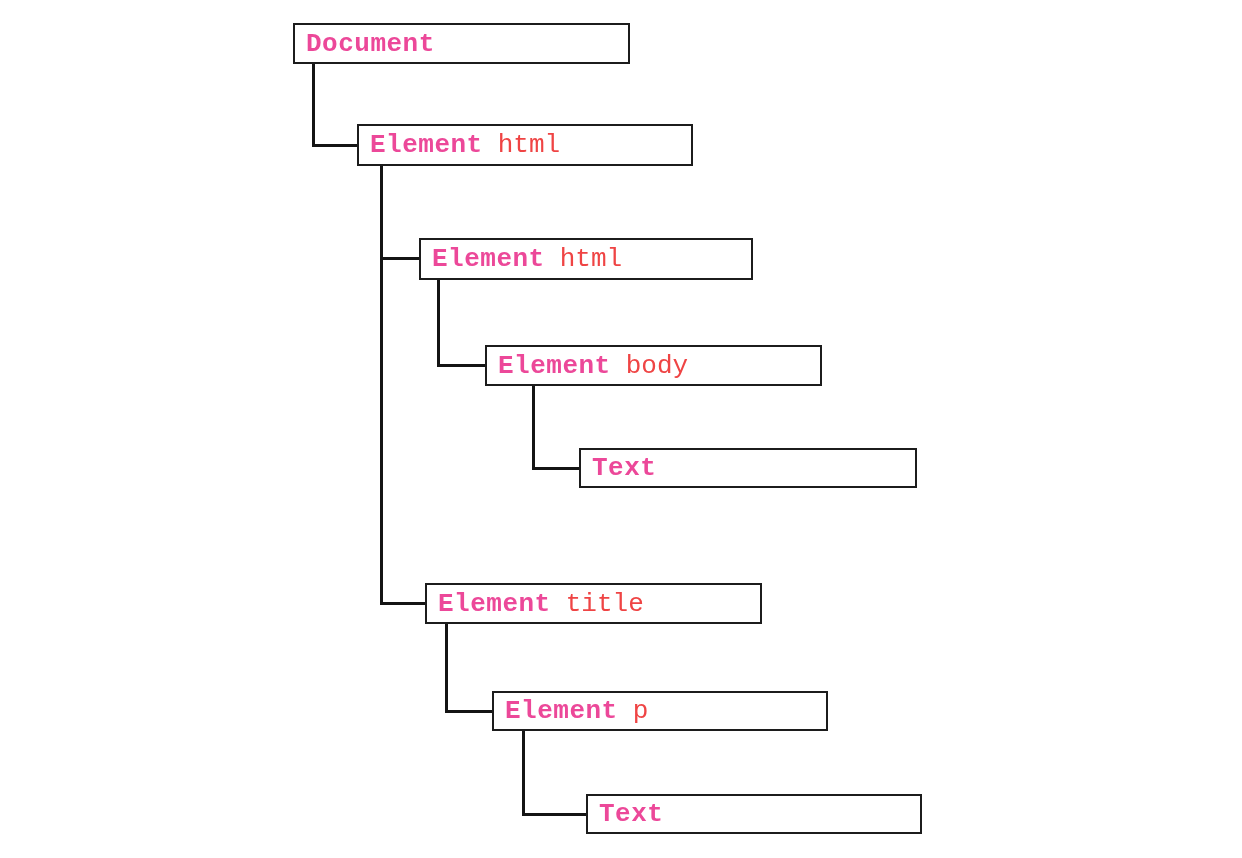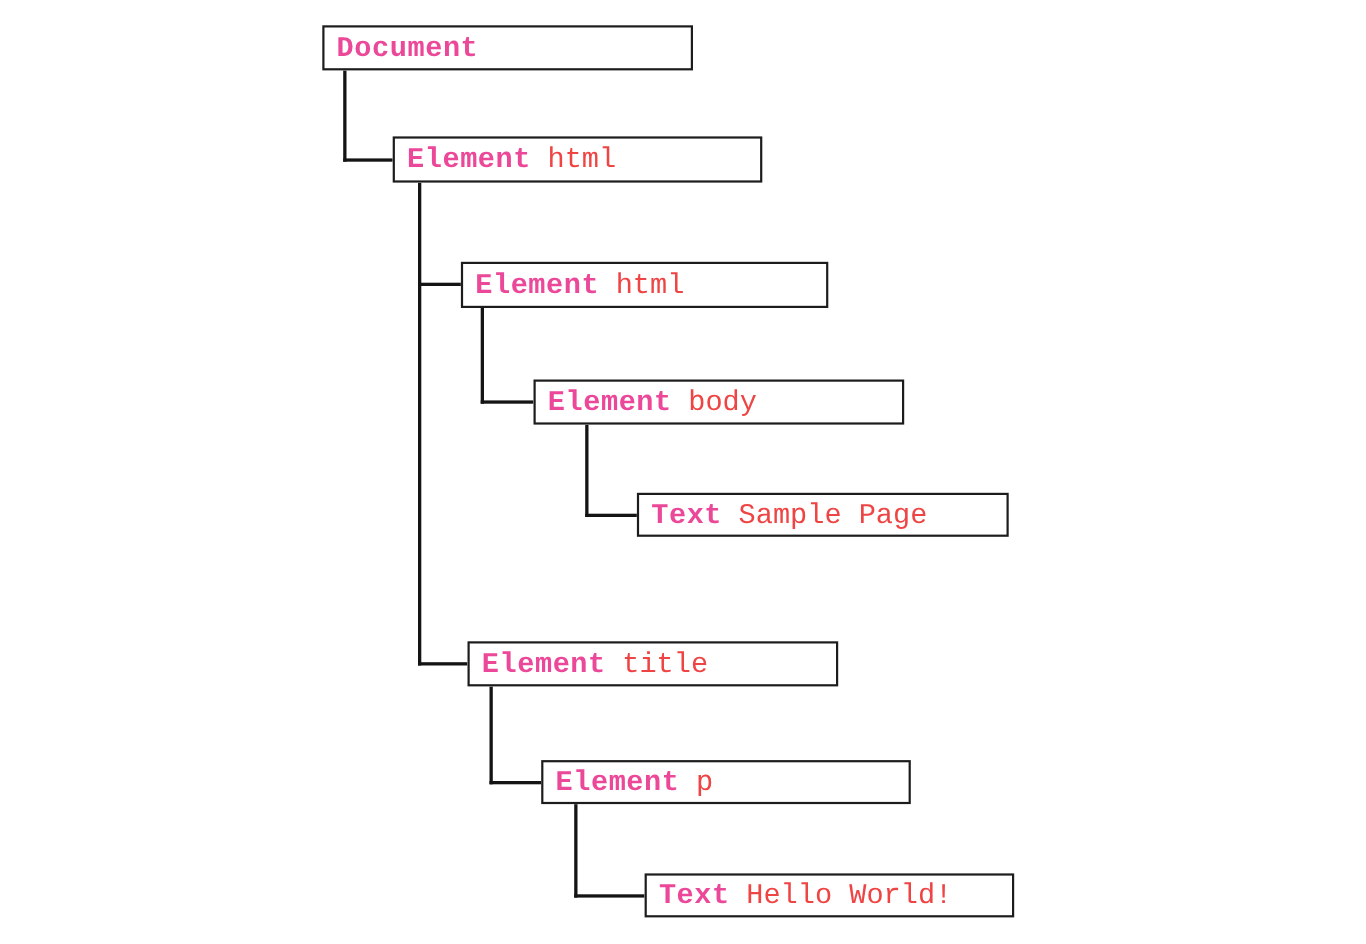--- a/index.html
+++ b/index.html
@@ -84,31 +84,29 @@
     <span class="nvalue">html</span>
   </div>
 
   <div class="node n-title">
     <span class="ntype">Element</span>
     <span class="nvalue">body</span>
   </div>
 
   <div class="node n-title-text">
     <span class="ntype">Text</span>
-    <span class="nvalue">Sample Page</span>
   </div>
 
   <div class="node n-body">
     <span class="ntype">Element</span>
     <span class="nvalue">title</span>
   </div>
 
   <div class="node n-p">
     <span class="ntype">Element</span>
     <span class="nvalue">p</span>
   </div>
 
   <div class="node n-p-text">
     <span class="ntype">Text</span>
-    <span class="nvalue">Hello World!</span>
   </div>
 
 </div>
 
 </body></html>

